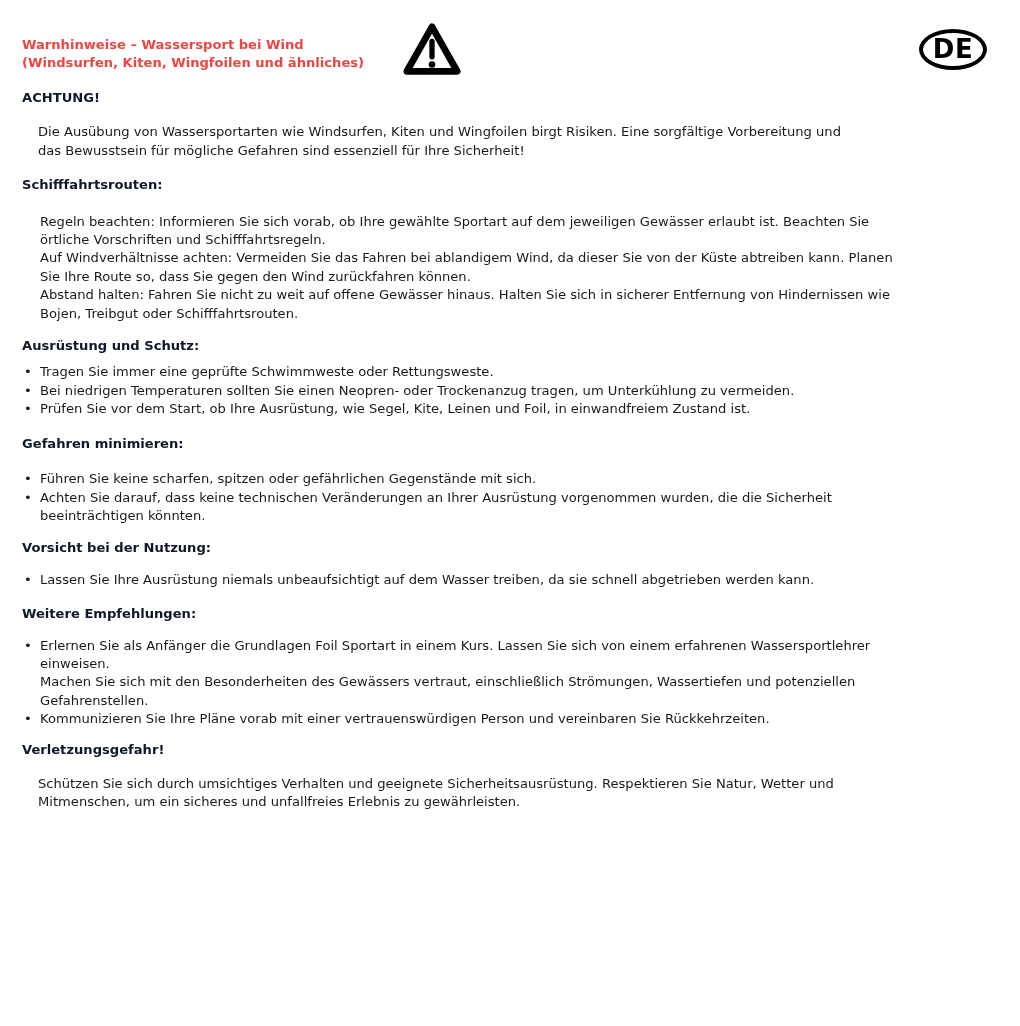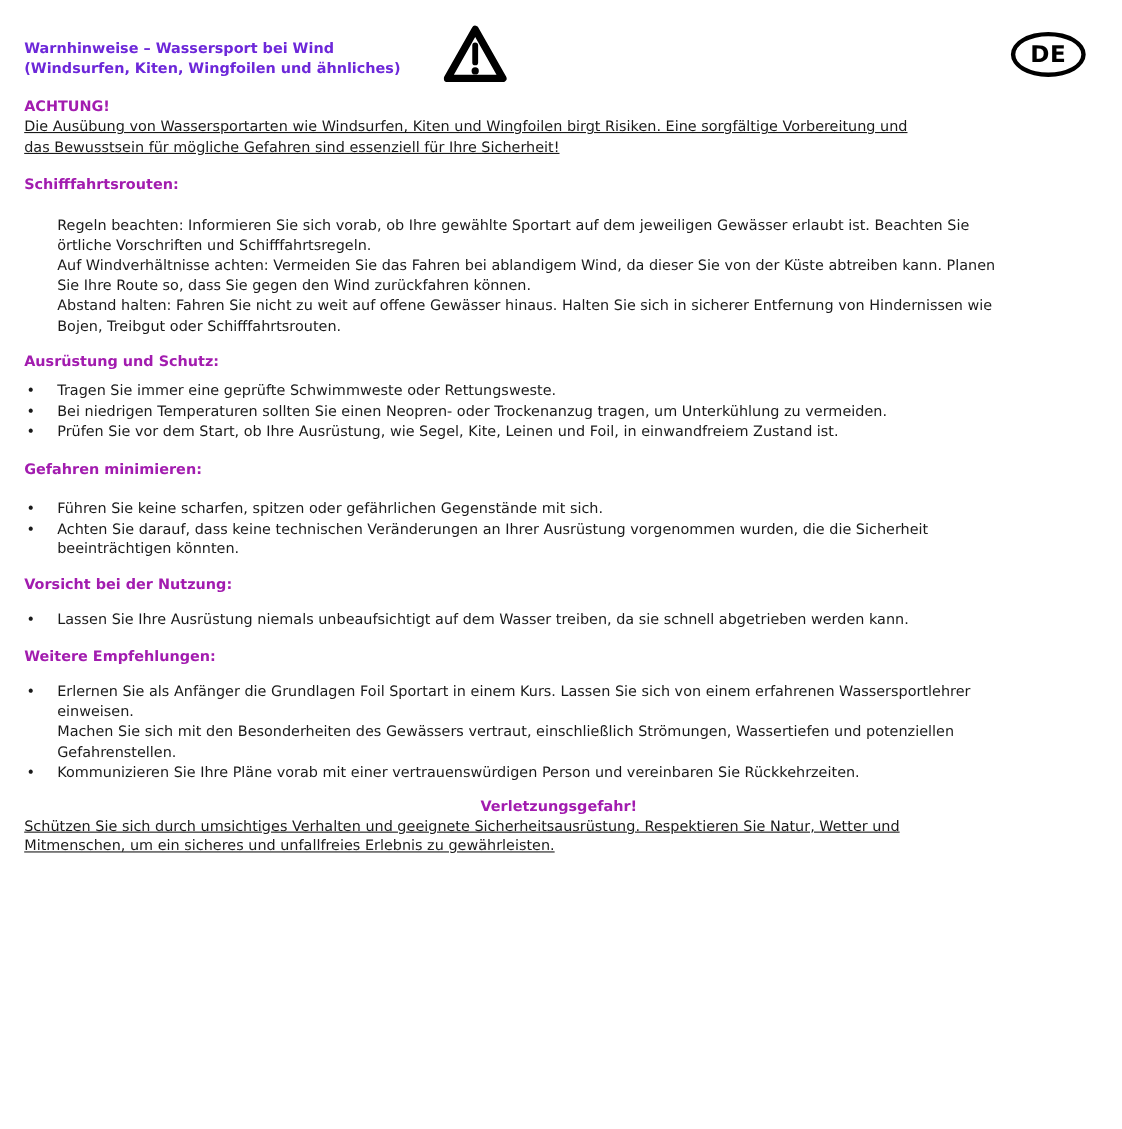--- a/index.html
+++ b/index.html
@@ -17,57 +17,57 @@
     width: 1020px;
     height: 1026px;
     padding: 20px 26px 0 22px;
     overflow: hidden;
     background: #ffffff;
   }
   
   .hdr { position: relative; height: 53px; }
   .title {
     position: absolute; left: 0; top: 16px;
-    font-weight: bold; color: #6d28d9;
+    font-weight: bold; color: #ef4444;
     white-space: nowrap;
   }
   .tri { position: absolute; left: 381px; top: 1px; width: 58px; height: 58px; }
   .badge {
     position: absolute; left: 897px; top: 9px;
     width: 68px; height: 41px;
     border: 4px solid #000;
     border-radius: 50%;
     display: flex; align-items: center; justify-content: center;
-    font-weight: bold; font-size: 21px; color: #000;
+    font-weight: bold; font-size: 26px; color: #000;
     letter-spacing: 0.5px;
     background: #fff;
   }
   
   .sec h2 {
     font-size: 13.1px; line-height: 18.4px;
-    font-weight: bold; color: #a21caf;
+    font-weight: bold; color: #0f172a;
     margin: 16px 0 0 0;
   }
-  .para { margin: 0; white-space: pre-line; text-decoration: underline; }
+  .para { margin: 16px; white-space: pre-line; }
   .list { margin-top: 13px; }
   .li { display: flex; }
   .marker {
     flex: 0 0 18px; width: 18px;
     padding-left: 2px;
     color: #1a1a1a;
   }
-  .txt { flex: 1; white-space: pre-line; margin-left: 12px; }
+  .txt { flex: 1; white-space: pre-line; }
   
   .s-safety .list   { margin-top: 18px; }
   .s-equip  h2      { margin-top: 14px; }
   .s-equip  .list   { margin-top: 8px;  }
   .s-min    .list   { margin-top: 17px; }
   .s-caution h2     { margin-top: 14px; }
   .s-reco   .list   { margin-top: 13px; }
-  .s-injury h2      { margin-top: 12px; text-align: center; }
+  .s-injury h2      { margin-top: 12px; }
 </style>
 </head>
 <body>
 
 <div class="page">
 
   <header class="hdr">
     <div class="title">
       <div>Warnhinweise – Wassersport bei Wind</div>
       <div>(Windsurfen, Kiten, Wingfoilen und ähnliches)</div>

